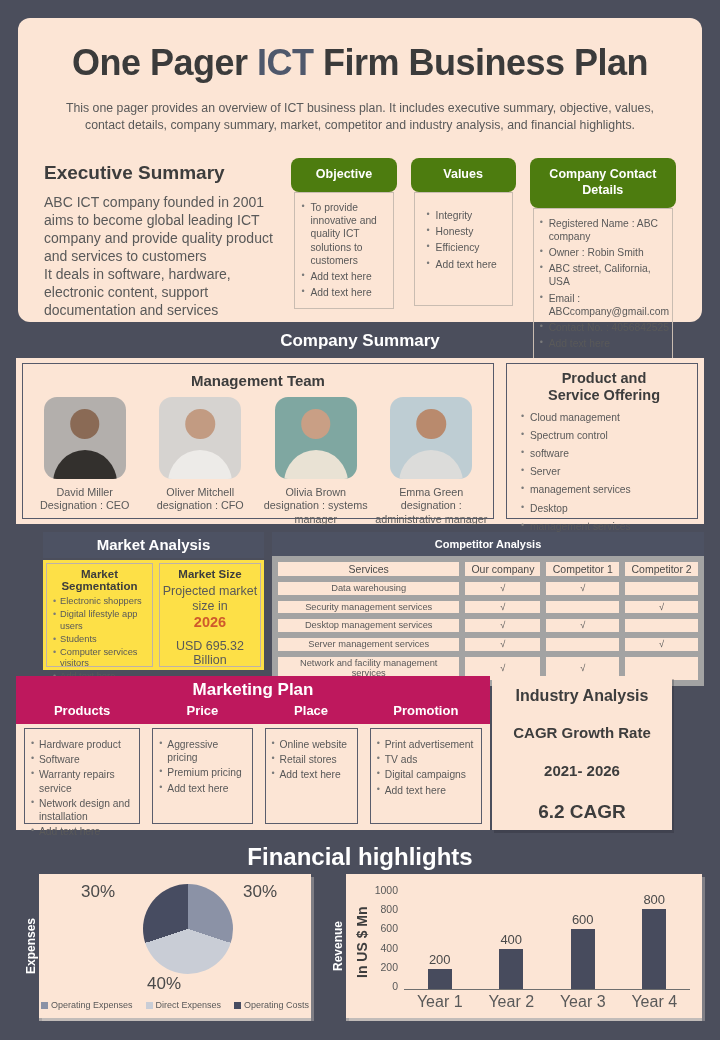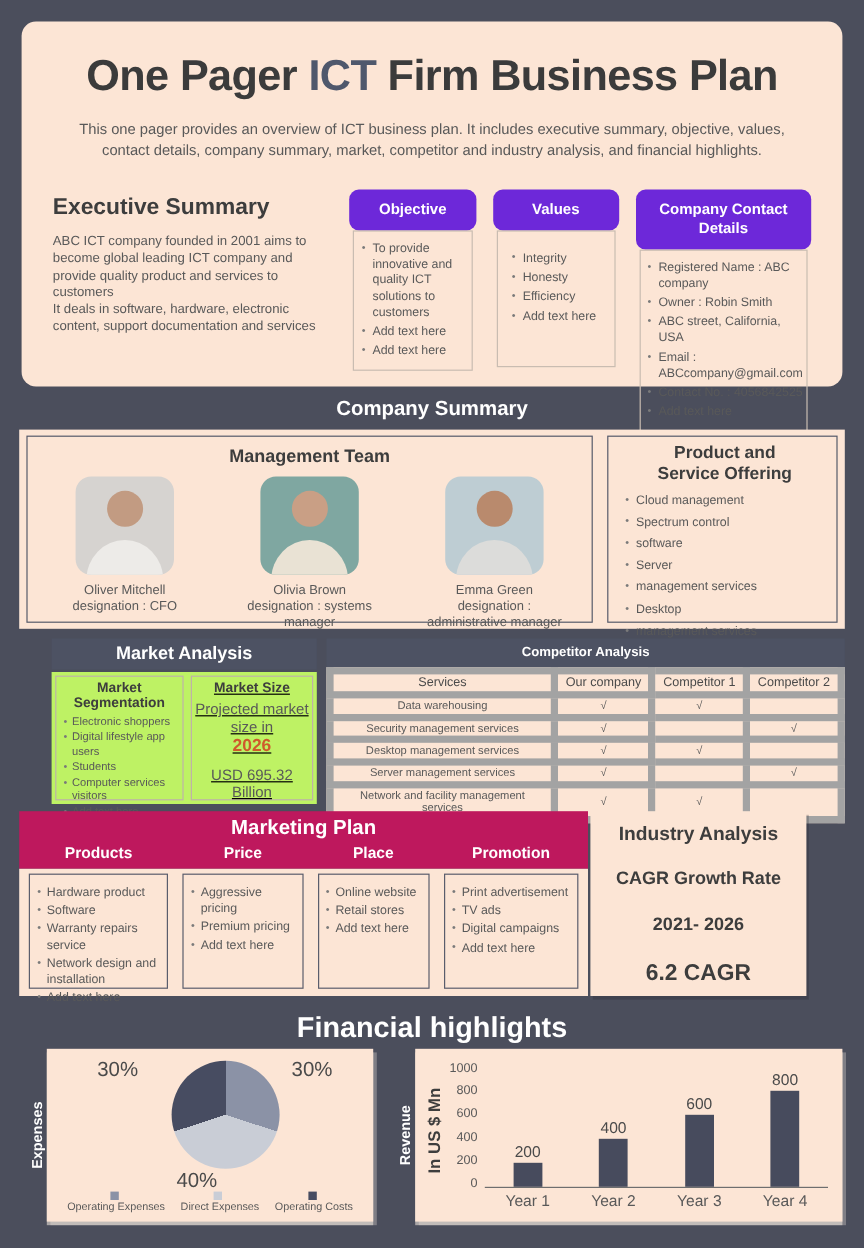--- a/index.html
+++ b/index.html
@@ -10,25 +10,25 @@
   .top-panel { position:absolute; left:18px; top:18px; width:684px; height:304px;
                background:#fce5d5; border-radius:12px; padding:18px 26px 0; }
   .main-title { text-align:center; font-size:36px; font-weight:bold; color:#3b3b3b;
                 letter-spacing:-0.5px; margin:6px 0 16px; }
   .main-title .accent { color:#4f586c; }
   .subtitle { font-size:12.3px; color:#595959; text-align:center; line-height:1.4;
               max-width:614px; margin:0 auto; }
   .top-row { display:flex; gap:14px; margin-top:24px; height:148px; }
   .exec { width:262px; padding-top:4px; }
   .exec h2 { font-size:19px; font-weight:bold; color:#3d3d3d; margin-bottom:10px; }
-  .exec p { font-size:11px; color:#595959; line-height:1.28; }
+  .exec p { font-size:14px; color:#595959; line-height:1.28; }
   .info-box { display:flex; flex-direction:column; }
   .info-box.obj, .info-box.val { width:118px; }
   .info-box.contact { flex:1; }
-  .info-head { background:#6d28d9; color:#fff; font-weight:bold; font-size:12.5px;
+  .info-head { background:#4d7c0f; color:#fff; font-weight:bold; font-size:12.5px;
                text-align:center; border-radius:8px; padding:9px 4px; line-height:1.25; }
   .info-body { border:1px solid #c9bcb1; margin:0 3px; flex:1; padding:8px 3px 6px 2px; }
   ul.blist { list-style:none; font-size:10.3px; color:#595959; line-height:1.28; }
   ul.blist li { position:relative; padding-left:13px; margin-bottom:3px; }
   ul.blist li::before { content:"•"; position:absolute; left:4px; top:0; font-size:9px; color:#7a7a7a; }
   .val .info-body { padding-top:16px; padding-left:8px; }
 
   
   .band-text { position:absolute; width:100%; text-align:center; color:#fff; font-weight:bold; }
   .cs-band { top:331px; font-size:17px; }
@@ -50,27 +50,27 @@
   .offer-title { text-align:center; font-size:14.5px; font-weight:bold; color:#3d3d3d;
                  line-height:1.2; margin:2px 0 6px; }
   .offer-box ul.blist { font-size:10.3px; }
   .offer-box ul.blist li { margin-bottom:5px; }
 
   
   .market-row { position:absolute; left:16px; top:532px; width:688px; }
   .mk-left { position:absolute; left:0; top:0; width:248px;padding-left:27px; }
   .mk-band { background:#4d5263; height:26px; color:#fff; font-weight:bold; font-size:15px;
              text-align:center; line-height:26px; }
-  .mk-panel { background:#bef264; height:110px; margin-top:2px; padding:3px; display:flex; gap:6px; }
+  .mk-panel { background:#fde047; height:110px; margin-top:2px; padding:3px; display:flex; gap:6px; }
   .mk-box { border:1px solid #bfb2a8; padding:4px 2px; }
   .seg-box { flex:1.05; }
   .mk-box h3 { text-align:center; font-size:11.5px; font-weight:bold; color:#3d3d3d; margin-bottom:4px; }
   .seg-box ul.blist { font-size:9.3px; }
   .seg-box ul.blist li { margin-bottom:1px; padding-left:11px; }
-  .size-box { flex:1; text-align:center;text-decoration:underline; }
+  .size-box { flex:1; text-align:center; }
   .size-line { font-size:12.5px; color:#595959; line-height:1.2; margin-top:2px; }
   .size-year { font-size:14.5px; font-weight:bold; color:#cf5a2c; }
   .size-value { font-size:12.5px; color:#595959; margin-top:9px; }
 
   
   .mk-right { position:absolute; left:256px; top:0; width:432px; }
   .cp-band { background:#4d5263; height:24px; color:#fff; font-weight:bold; font-size:11px;
              text-align:center; line-height:24px; }
   table.cp { width:100%; border-collapse:collapse; background:#fce5d5; }
   table.cp th, table.cp td { border:6px solid #a3a3a3; text-align:center; }
@@ -108,36 +108,36 @@
   .chart-box { background:#fce5d5; height:144px;
                box-shadow:0 3px 0 rgba(250,238,228,.55), 3px 3px 0 rgba(250,238,228,.3); }
   .pie-box { width:272px; position:relative; }
   .pie { width:90px; height:90px; border-radius:50%; position:absolute; left:104px; top:10px; }
   .pie-label { position:absolute; font-size:17px; color:#4a4a4a; }
   .pl-left { left:42px; top:8px; }
   .pl-right { right:34px; top:8px; }
   .pl-bottom { left:108px; top:100px; }
   .legend { position:absolute; bottom:8px; width:100%; display:flex; justify-content:center;
             gap:13px; font-size:9px; color:#595959; }
-  .legend .lg { display:flex; align-items:center;flex-direction:column; }
+  .legend .lg { display:flex; align-items:center; }
   .legend .lg i { width:7px; height:7px; display:inline-block; margin-right:3px; }
   .spacer { width:20px; }
   .bar-box { width:356px; display:flex; padding:16px 12px 6px 8px; }
   .ylabel { writing-mode:vertical-rl; transform:rotate(180deg); font-weight:bold; font-size:14px;
             color:#3d3d3d; width:18px; text-align:center; margin-bottom:18px; }
   .yticks { display:flex; flex-direction:column-reverse; justify-content:space-between;
             height:108px; width:32px; text-align:right; padding-right:6px; font-size:10.5px;
             color:#595959; margin-top:-6px; }
   .plot-wrap { flex:1; }
   .cols { display:flex; height:100px; align-items:flex-end; border-bottom:1px solid #6e6e6e; }
   .col { flex:1; display:flex; flex-direction:column; justify-content:flex-end; align-items:center; }
   .col .vlab { font-size:13px; color:#4a4a4a; margin-bottom:2px; }
   .col .bar { width:24px; background:#474b5d; }
   .xrow { display:flex; margin-top:3px; }
-  .xrow .xlab { flex:1; text-align:center; font-size:13px; color:#595959; }
+  .xrow .xlab { flex:1; text-align:center; font-size:16px; color:#595959; }
 </style>
 </head>
 <body>
 
 <div class="page">
 
   <div class="top-panel">
     <h1 class="main-title"><span>One Pager</span>
       <span class="accent">ICT</span>
       <span>Firm Business Plan</span></h1>
@@ -185,20 +185,28 @@
       </div>
     </div>
   </div>
 
   <div class="band-text cs-band">Company Summary</div>
 
   <div class="section2">
     <div class="mgmt-box">
       <div class="mgmt-title">Management Team</div>
       <div class="members">
+        <div class="member">
+          <div class="avatar" style="--abg: #b3afac; --askin: #8a6a55; --ator: #33302d;">
+              <div class="head"></div>
+              <div class="torso"></div>
+            </div>
+          <div class="name">David Miller</div>
+          <div class="desig">Designation : CEO</div>
+        </div>
         <div class="member">
           <div class="avatar" style="--abg: #d6d3d0; --askin: #c29b82; --ator: #edebe8;">
               <div class="head"></div>
               <div class="torso"></div>
             </div>
           <div class="name">Oliver Mitchell</div>
           <div class="desig">designation : CFO</div>
         </div>
         <div class="member">
           <div class="avatar" style="--abg: #7fa7a1; --askin: #c99f85; --ator: #e9e2d4;">

